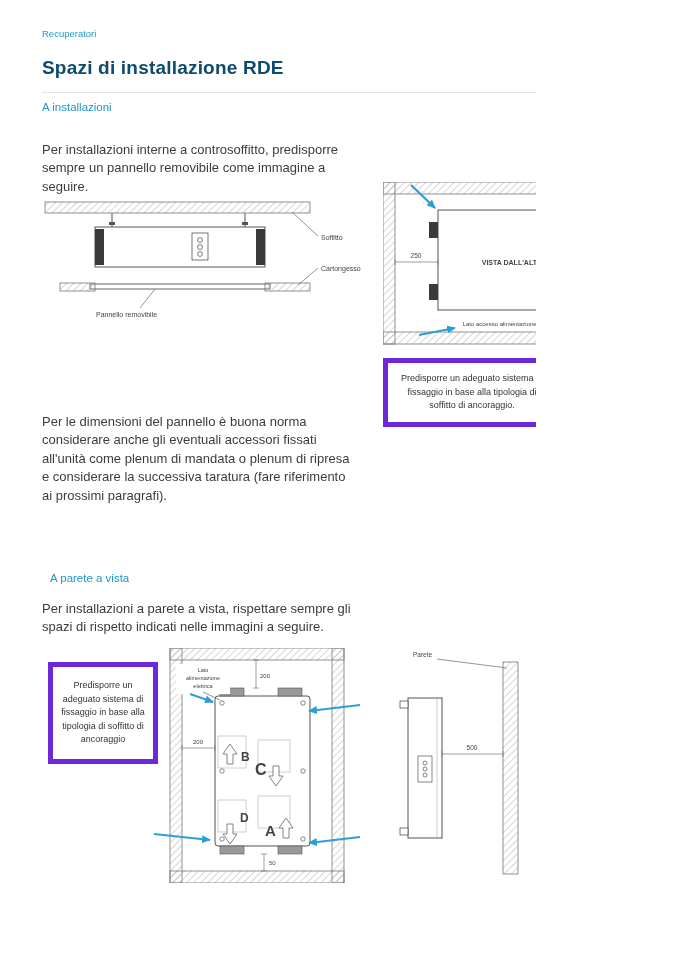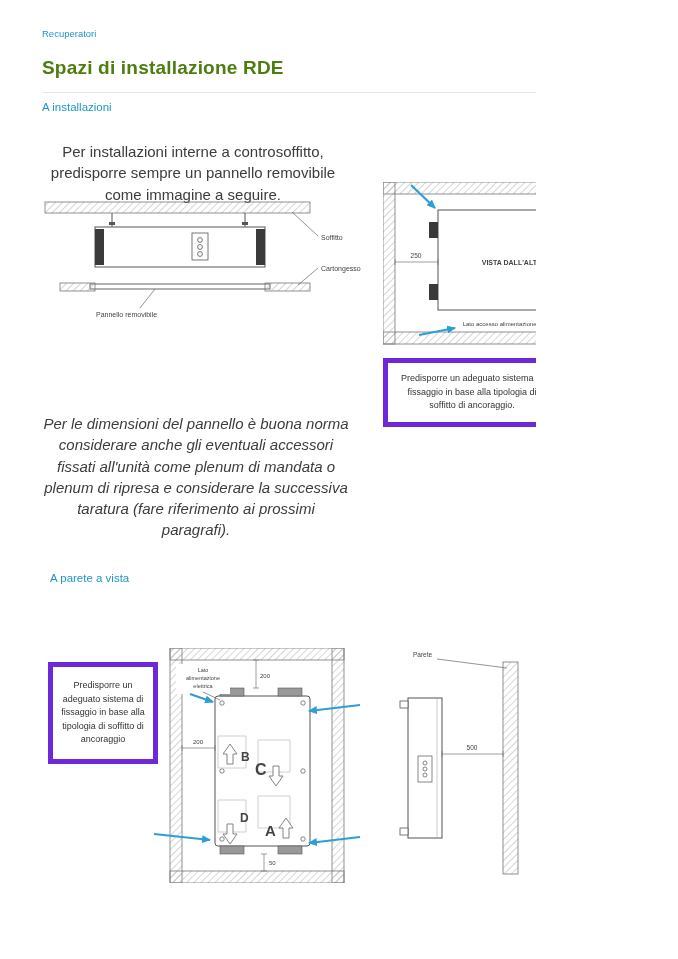--- a/index.html
+++ b/index.html
@@ -1,28 +1,28 @@
 <!DOCTYPE html>
 <html><head>
 <meta charset="utf-8">
 <style>
   * { margin:0; padding:0; box-sizing:border-box; }
   html,body { background:#ffffff; }
   body { font-family:"Liberation Sans", sans-serif; }
   .page { position:relative; width:536px; height:959px; background:#fff; overflow:hidden; }
   .eyebrow { position:absolute; left:42px; top:28px; font-size:9.5px; color:#2196c9; }
-  .title { position:absolute; left:42px; top:57px; font-size:19px; font-weight:bold; color:#4d7c0f; letter-spacing:0.2px;text-align:right; }
+  .title { position:absolute; left:42px; top:57px; font-size:19px; font-weight:bold; color:#0c4a6e; letter-spacing:0.2px;text-align:right; }
   .rule { position:absolute; left:42px; top:92px; width:594px; height:1px; background:#e6e6e6; }
   .subtitle { position:absolute; font-size:11.5px; color:#2196c9; }
   .s1 { left:42px; top:101px; }
   .s2 { left:42px; top:572px;margin-left:8px; }
-  .body { position:absolute; font-size:15px; line-height:1.42; color:#3c3c3c;text-align:center; }
+  .body { position:absolute; font-size:13px; line-height:1.42; color:#3c3c3c; }
   .intro1 { left:42px; top:141px; width:302px; }
   .para1 { left:42px; top:362px; width:302px; }
-  .para2 { left:42px; top:413px; width:308px;font-style:italic; }
+  .para2 { left:42px; top:413px; width:308px; }
   .intro2 { left:42px; top:600px; width:312px; }
   .note { position:absolute; border:5px solid #6d28d9; background:#fff; text-align:center; font-size:9px; line-height:1.5; color:#333; }
   .note1 { left:383px; top:358px; width:178px; padding:9px 10px; }
   .note2 { left:48px; top:662px; width:110px; padding:12px 7px; }
   .d1 { position:absolute; left:40px; top:196px; }
   .d2 { position:absolute; left:383px; top:182px; }
   .d3 { position:absolute; left:152px; top:648px; }
   .d4 { position:absolute; left:385px; top:646px; }
   .pagenum { position:absolute; left:616px; top:866px; font-size:12px; color:#444;margin-top:45px; }
   svg text { font-family:"Liberation Sans", sans-serif; fill:#444; }
@@ -128,20 +128,21 @@
     </g>
   </svg>
 
   <p class="body para2">Per le dimensioni del pannello è buona norma considerare anche gli eventuali accessori fissati all'unità come plenum di mandata o plenum di ripresa e considerare la successiva taratura (fare riferimento ai prossimi paragrafi).</p>
 
   <div class="note note1">
     <span>Predisporre un adeguato sistema di fissaggio in base alla tipologia di soffitto di ancoraggio.</span>
   </div>
 
   <div class="subtitle s2">A parete a vista</div>
+  <p class="body intro2">Per installazioni a parete a vista, rispettare sempre gli spazi di rispetto indicati nelle immagini a seguire.</p>
 
   <div class="note note2">
     <span>Predisporre un adeguato sistema di fissaggio in base alla tipologia di soffitto di ancoraggio</span>
   </div>
 
   <svg class="d3" width="210" height="235" viewBox="0 0 210 235">
     <defs>
       <pattern id="p3" patternUnits="userSpaceOnUse" width="5" height="5" patternTransform="rotate(45)">
         <line x1="0" y1="0" x2="0" y2="5" stroke="#b3b3b3" stroke-width="1.1"></line>
       </pattern>

